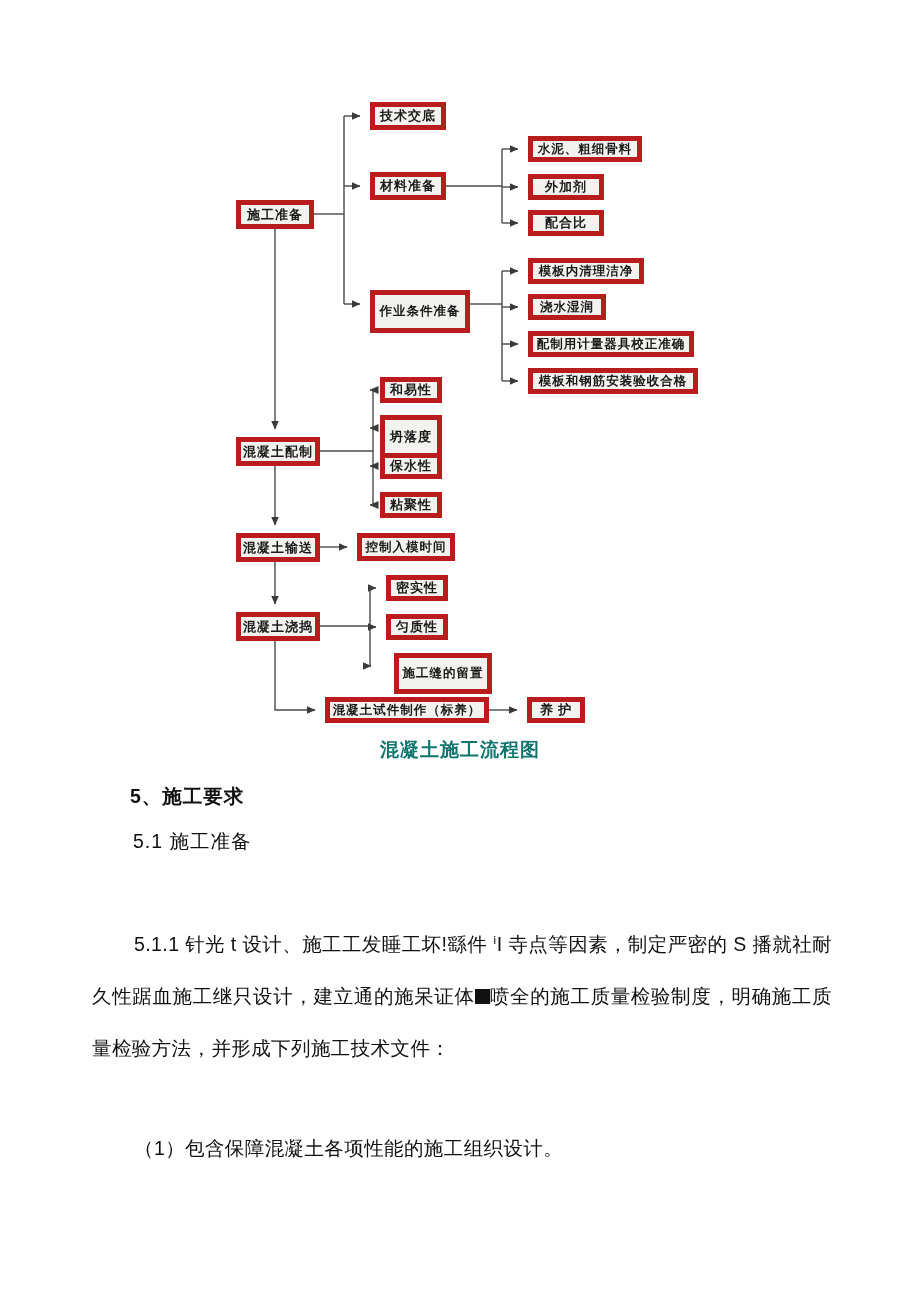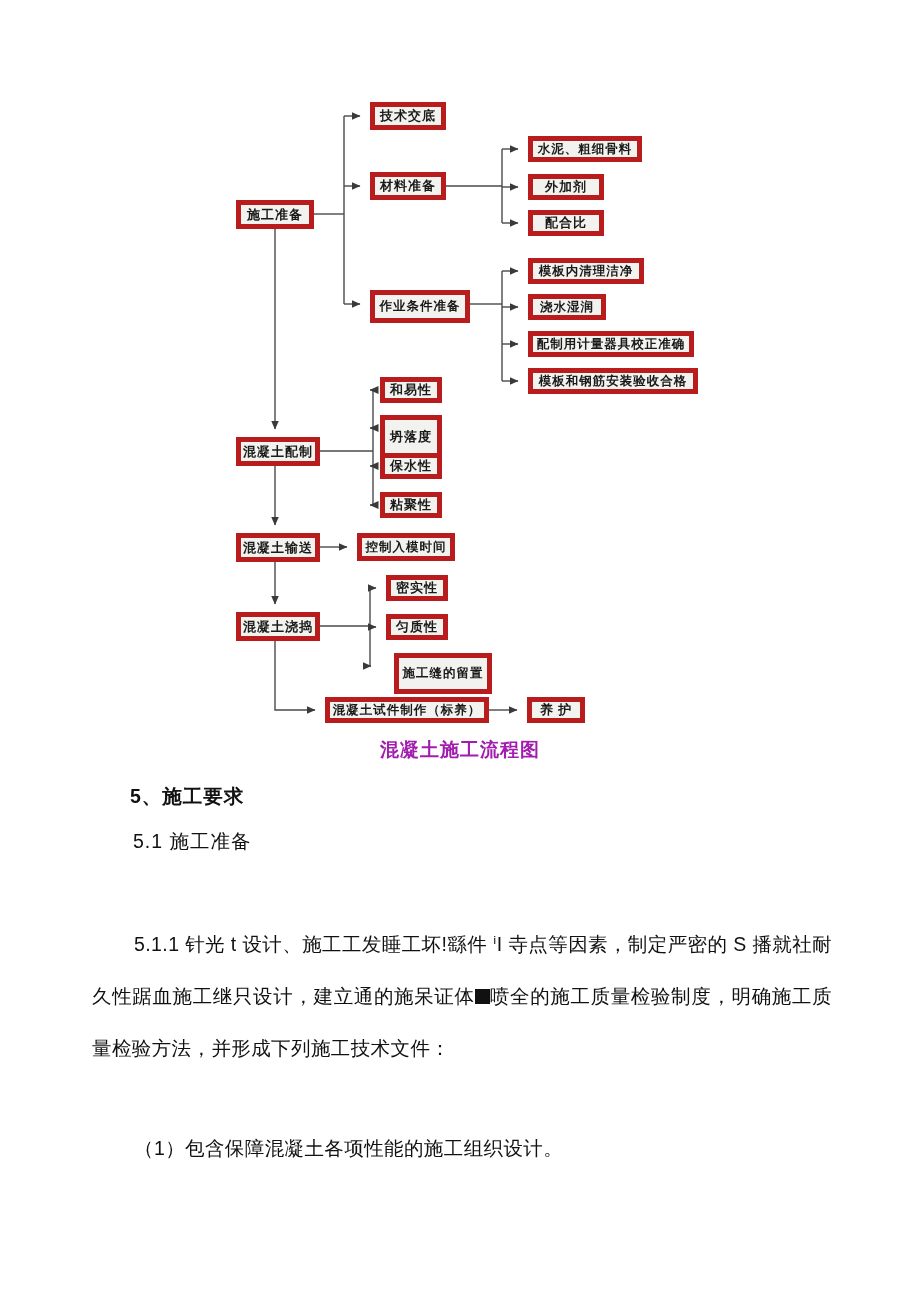--- a/index.html
+++ b/index.html
@@ -50,21 +50,21 @@
   .caption {
     position: absolute;
     left: 0;
     top: 737px;
     width: 920px;
     text-align: center;
     font-family: "Liberation Sans", "DejaVu Sans", sans-serif;
     font-weight: 700;
     font-size: 19px;
     letter-spacing: 1px;
-    color: #a21caf;
+    color: #0f766e;
   }
   .heading {
     position: absolute;
     font-family: "Liberation Sans", "DejaVu Sans", sans-serif;
     font-weight: 700;
     color: #111;
   }
   #h-5 {
     left: 130px;
     top: 783px;
@@ -154,21 +154,21 @@
 
       <path d="M275,641 L275,710 L315,710" marker-end="url(#ah)"></path>
 
       <path d="M489,710 L517,710" marker-end="url(#ah)"></path>
     </g>
   </svg>
 
 <div class="fc-box sz13" style="left: 236px; top: 200px; width: 78px; height: 29px;">施工准备</div>
     <div class="fc-box sz13" style="left: 370px; top: 102px; width: 76px; height: 28px;">技术交底</div>
     <div class="fc-box sz13" style="left: 370px; top: 172px; width: 76px; height: 28px;">材料准备</div>
-    <div class="fc-box sz12" style="left: 370px; top: 290px; width: 100px; height: 33px;">作业条件准备</div>
+    <div class="fc-box sz12" style="left: 370px; top: 290px; width: 100px; height: 43px;">作业条件准备</div>
     <div class="fc-box sz12" style="left: 528px; top: 136px; width: 114px; height: 26px;">水泥、粗细骨料</div>
     <div class="fc-box sz13" style="left: 528px; top: 174px; width: 76px; height: 26px;">外加剂</div>
     <div class="fc-box sz13" style="left: 528px; top: 210px; width: 76px; height: 26px;">配合比</div>
     <div class="fc-box sz12" style="left: 528px; top: 258px; width: 116px; height: 26px;">模板内清理洁净</div>
     <div class="fc-box sz12" style="left: 528px; top: 294px; width: 78px; height: 26px;">浇水湿润</div>
     <div class="fc-box sz12" style="left: 528px; top: 331px; width: 166px; height: 26px;">配制用计量器具校正准确</div>
     <div class="fc-box sz12" style="left: 528px; top: 368px; width: 170px; height: 26px;">模板和钢筋安装验收合格</div>
     <div class="fc-box sz13" style="left: 236px; top: 437px; width: 84px; height: 29px;">混凝土配制</div>
     <div class="fc-box sz13" style="left: 380px; top: 377px; width: 62px; height: 26px;">和易性</div>
     <div class="fc-box sz13" style="left: 380px; top: 415px; width: 62px; height: 44px;">坍落度</div>

